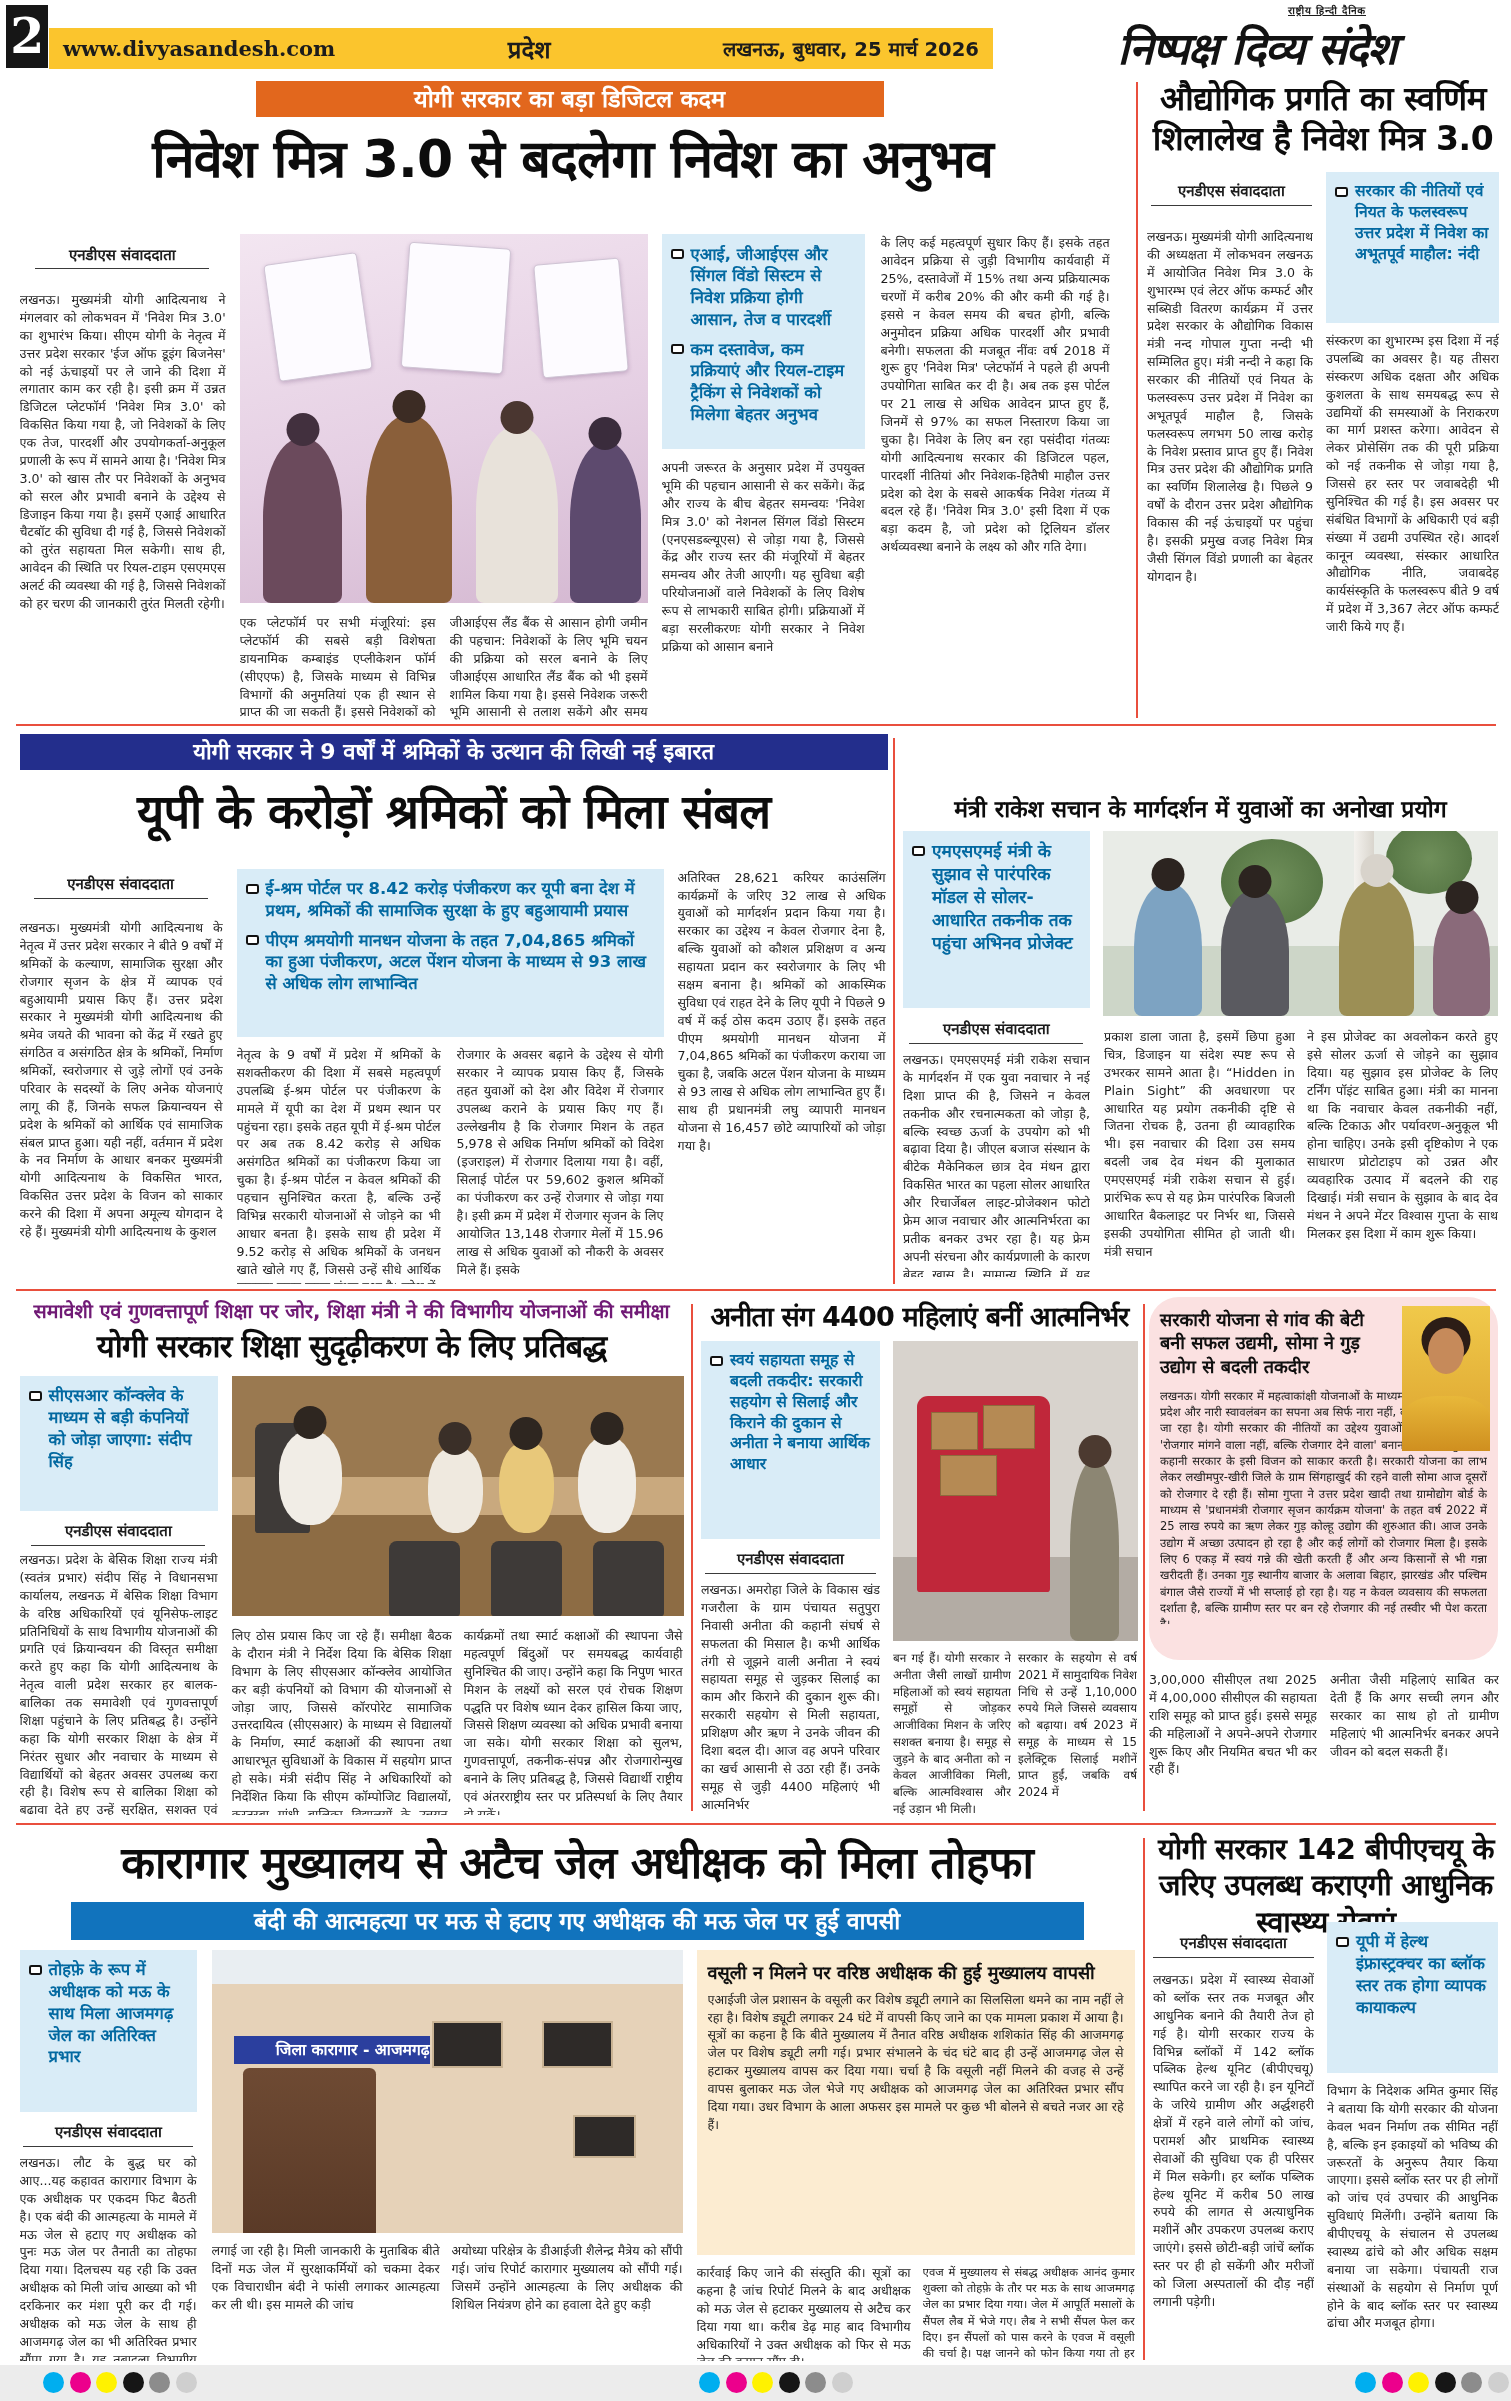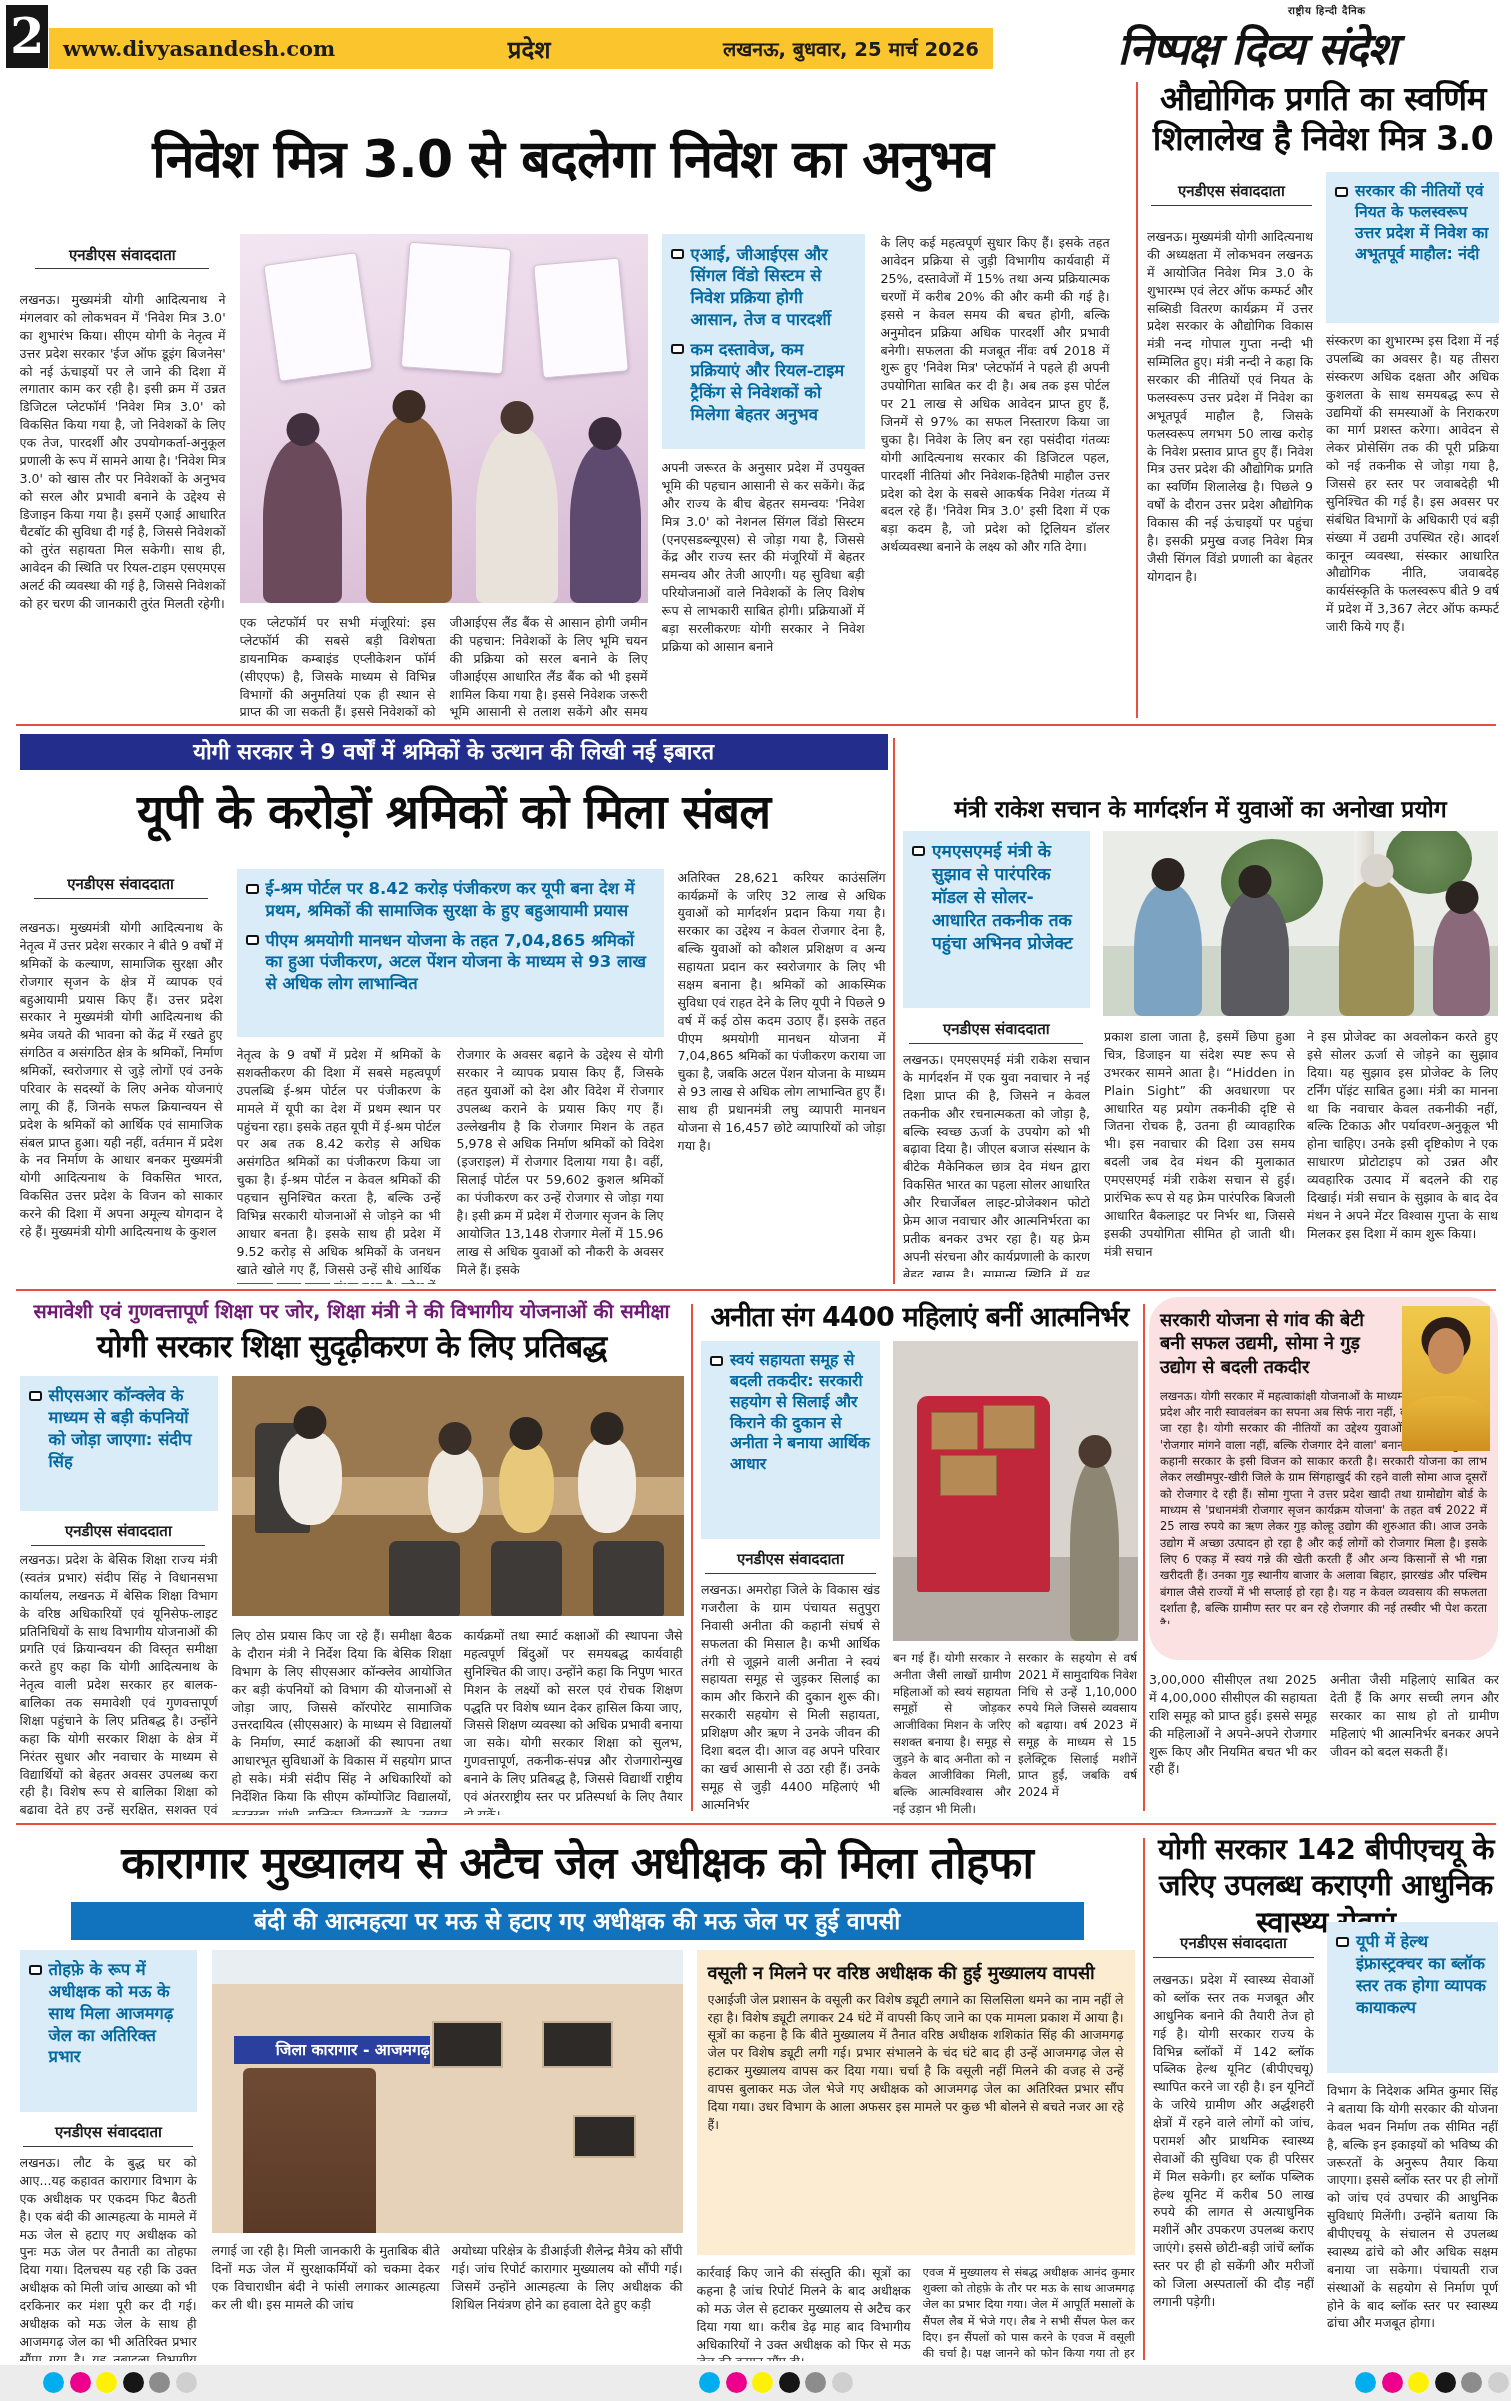--- a/index.html
+++ b/index.html
@@ -12,21 +12,21 @@
 
   
   .pagenum { left:6.3px; top:4.7px; width:42px; height:63px; background:#161616; color:#fff;
     font-family:"DejaVu Serif", serif; font-weight:bold; font-size:49px; text-align:center; line-height:63px; }
   .band { left:49px; top:28px; width:944px; height:41px; background:#fbc52d;
     display:flex; align-items:center; padding:0 14px; }
   .band .site { font-weight:bold; font-size:21px; font-family:"DejaVu Serif", serif; }
   .band .sec  { flex:1; text-align:center; font-weight:800; font-size:24px; }
   .band .date { font-weight:bold; font-size:19.6px; }
   .masthead { left:1007px; top:3.1px; width:499px; height:71px; text-align:center; }
-  .masthead .tagline { font-size:10.2px; font-weight:bold; letter-spacing:0.8px; margin-left:141px; }
+  .masthead .tagline { font-size:10.2px; font-weight:bold; letter-spacing:0.8px; margin-left:141px;text-decoration:underline; }
   .masthead .logo { font-size:44px; font-weight:800; font-style:italic; letter-spacing:-1.6px; color:#121212; white-space:nowrap; }
 
   
   .hr-red { left:15.7px; width:1480px; height:1.6px; background:#e94f3d; }
   .vr-red { width:1.6px; background:#e94f3d; }
 
   
   .kicker-bar { color:#fff; font-weight:800; text-align:center; }
   .hl { font-weight:800; color:#0c0c0c; text-align:center; white-space:nowrap; letter-spacing:-0.8px; }
   .hl-wrap { font-weight:800; color:#0c0c0c; text-align:center; letter-spacing:-0.4px; }
@@ -89,20 +89,21 @@
     <span class="site">www.divyasandesh.com</span>
     <span class="sec">प्रदेश</span>
     <span class="date">लखनऊ, बुधवार, 25 मार्च 2026</span>
   </div>
   <div class="abs masthead">
     <div class="tagline">राष्ट्रीय हिन्दी दैनिक</div>
     <div class="logo">निष्पक्ष दिव्य संदेश</div>
   </div>
 
   <div class="abs" style="left:19.6px; top:79px; width:1106px; height:644px;">
+    <div class="abs kicker-bar" style="left:236px; top:1.6px; width:628px; height:36px; background:#e2671d; font-size:23.6px; line-height:36px;">योगी सरकार का बड़ा डिजिटल कदम</div>
     <div class="abs hl" style="left:0; top:42px; width:100%; font-size:52px;">निवेश मित्र 3.0 से बदलेगा निवेश का अनुभव</div>
 
     <div class="abs" style="left:0; top:149px; width:100%; height:495px;">
       <div class="abs byline" style="left:15.7px; top:15.7px; width:174px;">एनडीएस संवाददाता</div>
       <div class="abs body-txt" style="left:0; top:63px; width:206px; height:432px;">लखनऊ। मुख्यमंत्री योगी आदित्यनाथ ने मंगलवार को लोकभवन में 'निवेश मित्र 3.0' का शुभारंभ किया। सीएम योगी के नेतृत्व में उत्तर प्रदेश सरकार 'ईज ऑफ डूइंग बिजनेस' को नई ऊंचाइयों पर ले जाने की दिशा में लगातार काम कर रही है। इसी क्रम में उन्नत डिजिटल प्लेटफॉर्म 'निवेश मित्र 3.0' को विकसित किया गया है, जो निवेशकों के लिए एक तेज, पारदर्शी और उपयोगकर्ता-अनुकूल प्रणाली के रूप में सामने आया है। 'निवेश मित्र 3.0' को खास तौर पर निवेशकों के अनुभव को सरल और प्रभावी बनाने के उद्देश्य से डिजाइन किया गया है। इसमें एआई आधारित चैटबॉट की सुविधा दी गई है, जिससे निवेशकों को तुरंत सहायता मिल सकेगी। साथ ही, आवेदन की स्थिति पर रियल-टाइम एसएमएस अलर्ट की व्यवस्था की गई है, जिससे निवेशकों को हर चरण की जानकारी तुरंत मिलती रहेगी।</div>
 
       <div class="abs photo p1" style="left:220px; top:6.3px; width:408px; height:369px;">
         <div class="cert" style="left:31px; top:23.6px; width:94px; height:118px; transform:rotate(-8deg);"></div>
         <div class="cert" style="left:165px; top:11px; width:102px; height:126px; transform:rotate(4deg);"></div>
         <div class="cert" style="left:298px; top:27px; width:86px; height:114px; transform:rotate(-5deg);"></div>

